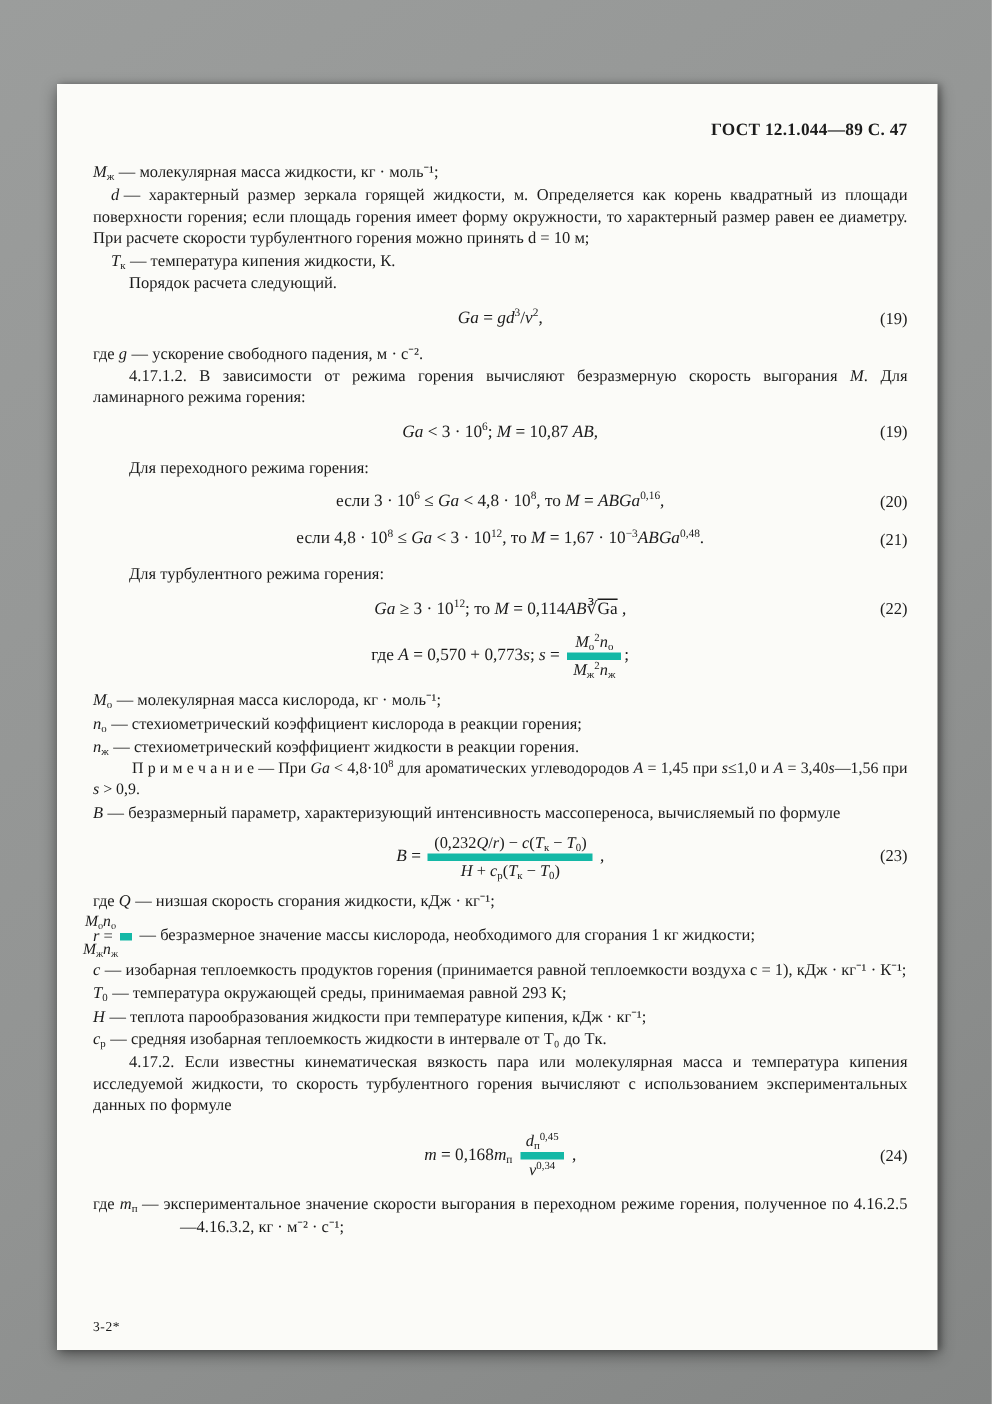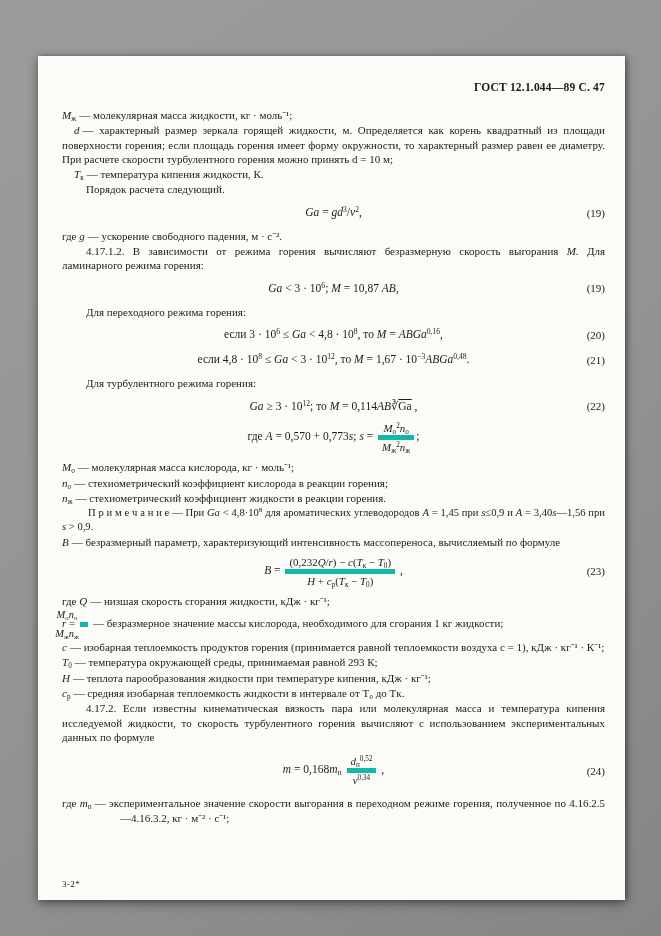--- a/index.html
+++ b/index.html
@@ -110,21 +110,21 @@
         <span class="eqbody"><span>где </span><i>A</i><span> = 0,570 + 0,773</span><i>s</i><span>;  </span><i>s</i><span> = </span><span class="frac"><span class="fnum"><i>M</i><sub>о</sub><sup>2</sup><i>n</i><sub>о</sub></span><span class="fden"><i>M</i><sub>ж</sub><sup>2</sup><i>n</i><sub>ж</sub></span></span><span>;</span></span>
         <span class="eqnum"></span>
       </div>
 
     <p class="hang"><span class="term"><i>M</i><sub>о</sub></span><span>— молекулярная масса кислорода, кг · моль⁻¹;</span></p>
 
     <p class="hang"><span class="term"><i>n</i><sub>о</sub></span><span>— стехиометрический коэффициент кислорода в реакции горения;</span></p>
 
     <p class="hang"><span class="term"><i>n</i><sub>ж</sub></span><span>— стехиометрический коэффициент жидкости в реакции горения.</span></p>
 
-    <p class="note"><span>П р и м е ч а н и е — При </span><i>Ga</i><span> &lt; 4,8·10</span><sup>8</sup><span>  для  ароматических углеводородов </span><i>A</i><span> = 1,45  при  </span><i>s</i><span>≤0,9  и  </span><i>A</i><span> = 3,40</span><i>s</i><span>—1,56 при </span><i>s</i><span> &gt; 0,9.</span></p>
+    <p class="note"><span>П р и м е ч а н и е — При </span><i>Ga</i><span> &lt; 4,8·10</span><sup>8</sup><span>  для  ароматических углеводородов </span><i>A</i><span> = 1,45  при  </span><i>s</i><span>≤1,0  и  </span><i>A</i><span> = 3,40</span><i>s</i><span>—1,56 при </span><i>s</i><span> &gt; 0,9.</span></p>
 
     <p><span class="term"><i>B</i></span><span>— безразмерный параметр, характеризующий интенсивность массопереноса, вычисляемый по формуле</span></p>
 
     <div class="eq">
         <span class="sp"></span>
         <span class="eqbody"><i>B</i><span> = </span><span class="frac"><span class="fnum"><span>(0,232</span><i>Q</i><span>/</span><i>r</i><span>) − </span><i>c</i><span>(</span><i>T</i><sub>к</sub><span> − </span><i>T</i><sub>0</sub><span>)</span></span><span class="fden"><i>H</i><span> + </span><i>c</i><sub>р</sub><span>(</span><i>T</i><sub>к</sub><span> − </span><i>T</i><sub>0</sub><span>)</span></span></span><span> ,</span></span>
         <span class="eqnum">(23)</span>
       </div>
 
     <p><span>где </span><span class="term"><i>Q</i></span><span>— низшая скорость сгорания жидкости, кДж · кг⁻¹;</span></p>
@@ -138,21 +138,21 @@
     <p class="hang"><span class="term"><i>H</i></span><span>— теплота парообразования жидкости при температуре кипения, кДж · кг⁻¹;</span></p>
 
     <p class="hang"><span class="term"><i>c</i><sub>р</sub></span><span>— средняя изобарная теплоемкость жидкости в интервале от T₀ до Tк.</span></p>
 
     <p class="ind">4.17.2. Если известны кинематическая вязкость пара или молекулярная масса и температура кипения исследуемой жидкости, то скорость турбулентного горения вычисляют с использованием экспериментальных данных по формуле</p>
 
     <div class="gap"></div>
 
     <div class="eq">
         <span class="sp"></span>
-        <span class="eqbody"><i>m</i><span> = 0,168</span><i>m</i><sub>п</sub><span> </span><span class="frac"><span class="fnum"><i>d</i><sub>п</sub><sup>0,52</sup></span><span class="fden"><i>ν</i><sup>0,34</sup></span></span><span> ,</span></span>
+        <span class="eqbody"><i>m</i><span> = 0,168</span><i>m</i><sub>п</sub><span> </span><span class="frac"><span class="fnum"><i>d</i><sub>п</sub><sup>0,45</sup></span><span class="fden"><i>ν</i><sup>0,34</sup></span></span><span> ,</span></span>
         <span class="eqnum">(24)</span>
       </div>
 
     <div class="gap"></div>
 
     <p class="hang2"><span>где </span><span class="term"><i>m</i><sub>п</sub></span><span>— экспериментальное значение скорости выгорания в переходном режиме  горения,  полученное по 4.16.2.5—4.16.3.2, кг · м⁻² · с⁻¹;</span></p>
 
     <div class="ftr">3-2*</div>
 
   </div>

